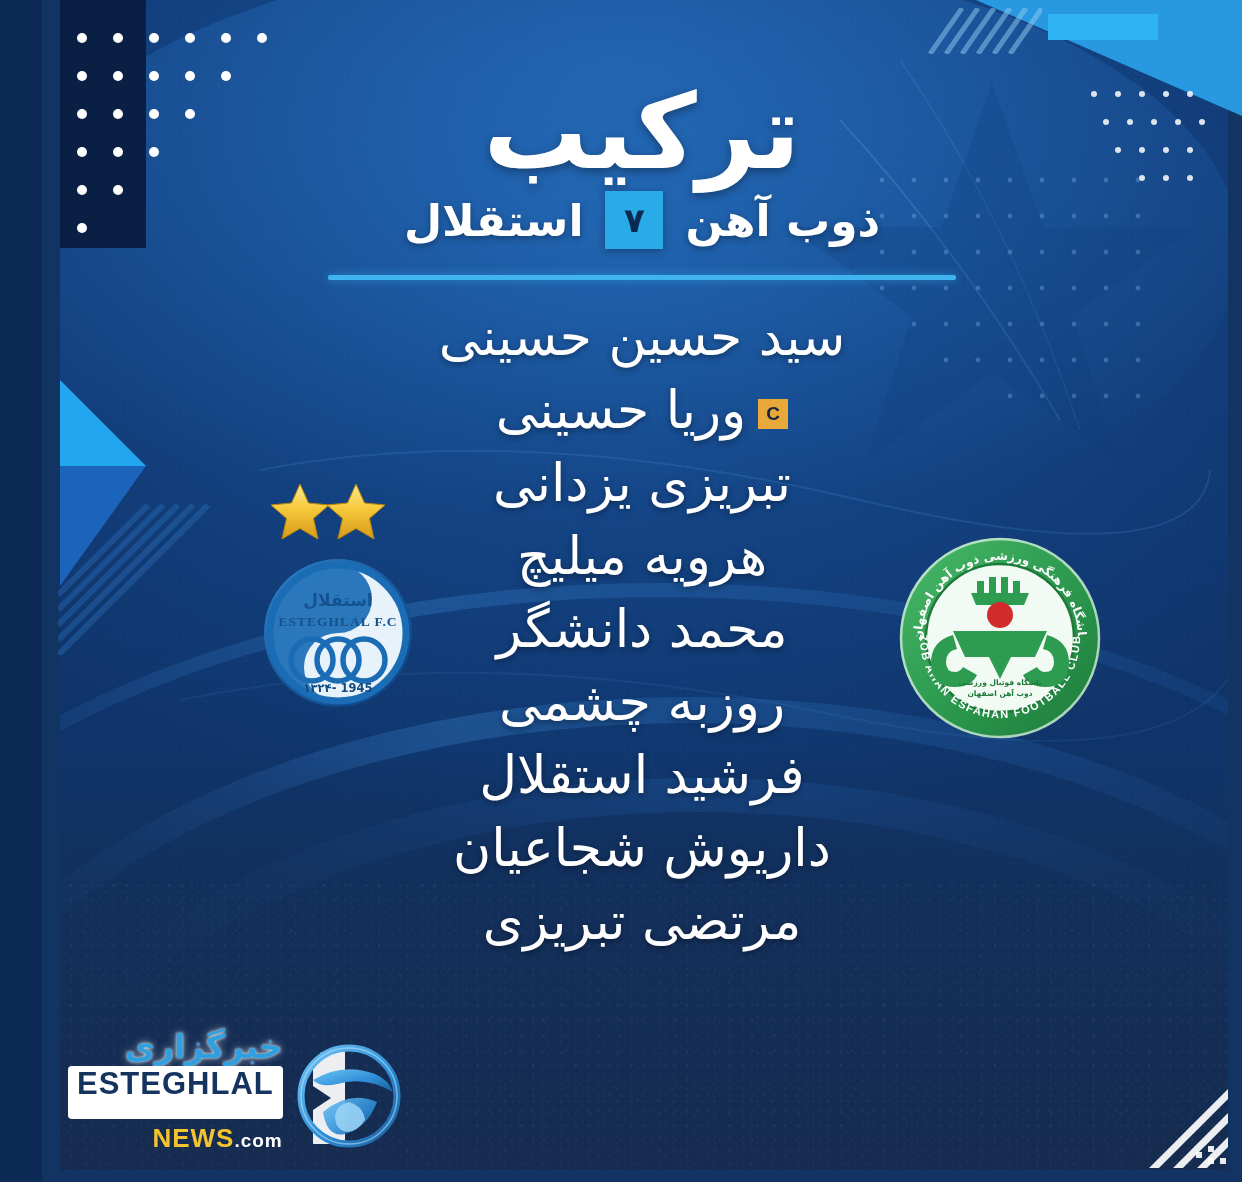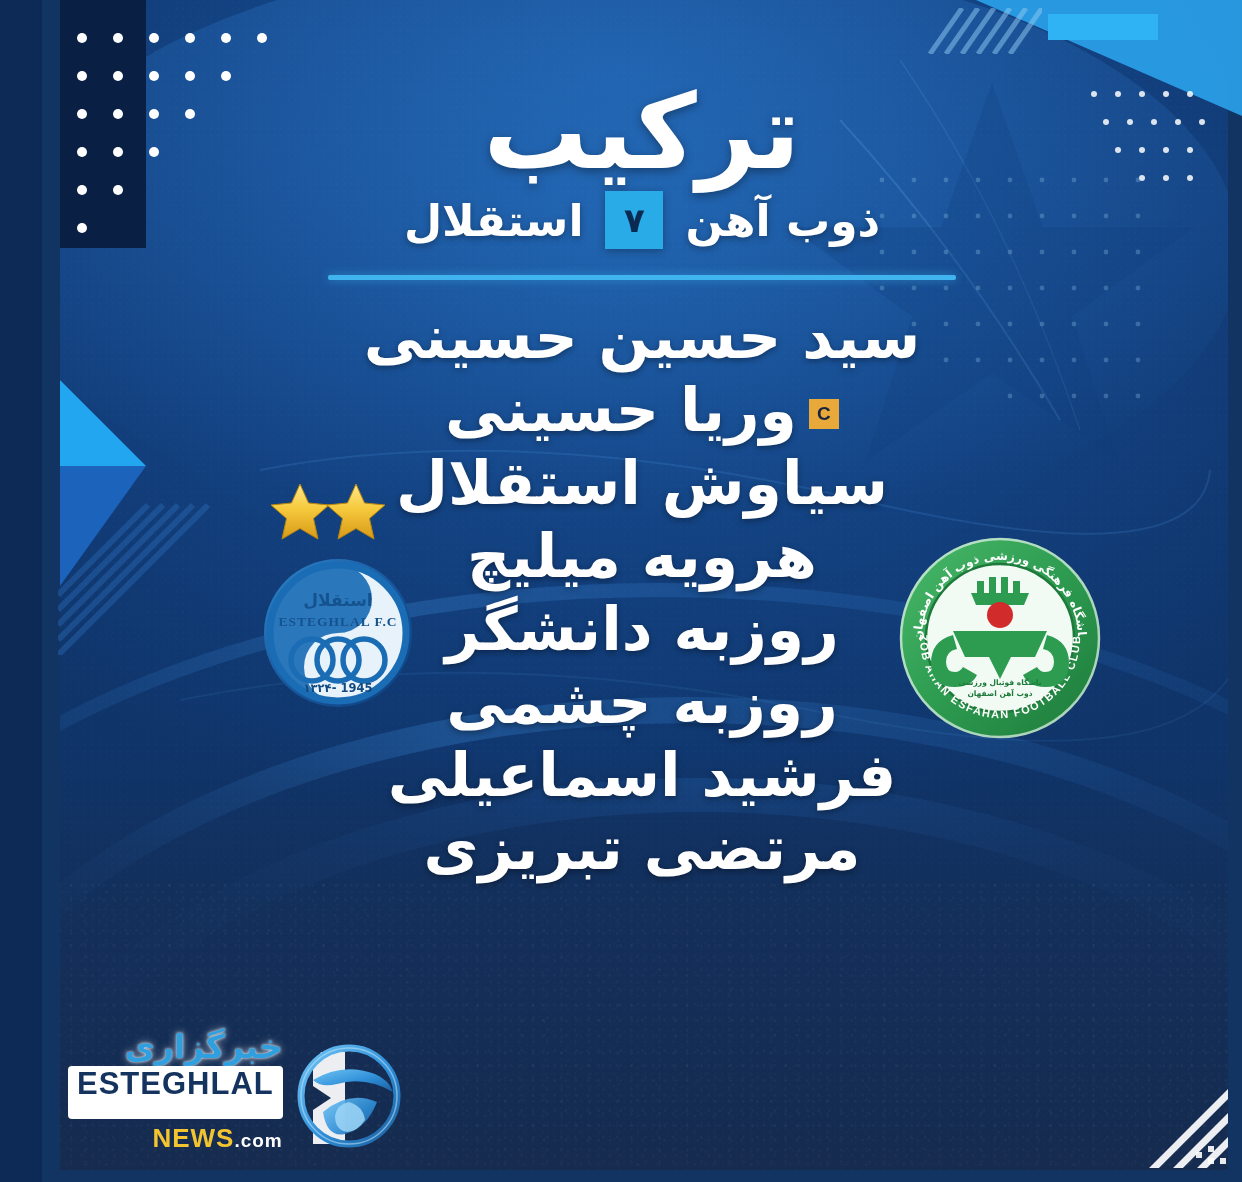--- a/index.html
+++ b/index.html
@@ -182,22 +182,22 @@
     direction:rtl;
   }
   .player-row {
     height:73px;
     display:flex;
     align-items:center;
     justify-content:center;
     gap:12px;
   }
   .player-name {
-    font-size:60px;
-    font-weight:700;
+    font-size:52px;
+    font-weight:400;
     color:#ffffff;
     text-shadow:0 2px 6px rgba(0,0,0,.38);
     white-space:nowrap;
     text-align:center;
   }
   .captain-badge {
     display:inline-flex;
     align-items:center;
     justify-content:center;
     width:30px; height:30px;
@@ -482,33 +482,36 @@
 
   <div class="players" id="players-list">
       <div class="player-row">
         <span class="player-name">سید حسین حسینی</span>
       </div>
       <div class="player-row">
         <span class="captain-badge">C</span>
         <span class="player-name">وریا حسینی</span>
       </div>
       <div class="player-row">
-        <span class="player-name">سیاوش استقلال</span>
+        <span class="player-name">تبریزی یزدانی</span>
       </div>
       <div class="player-row">
         <span class="player-name">هرویه میلیچ</span>
       </div>
       <div class="player-row">
-        <span class="player-name">روزبه دانشگر</span>
+        <span class="player-name">محمد دانشگر</span>
       </div>
       <div class="player-row">
         <span class="player-name">روزبه چشمی</span>
       </div>
       <div class="player-row">
-        <span class="player-name">فرشید اسماعیلی</span>
+        <span class="player-name">فرشید استقلال</span>
+      </div>
+      <div class="player-row">
+        <span class="player-name">داریوش شجاعیان</span>
       </div>
       <div class="player-row">
         <span class="player-name">مرتضی تبریزی</span>
       </div>
     </div>
 
   <div class="crest crest-esteghlal">
     <svg viewBox="0 0 200 236" width="200" height="236">
       <defs>
         <radialGradient id="esBall" cx=".42" cy=".32" r=".85">

